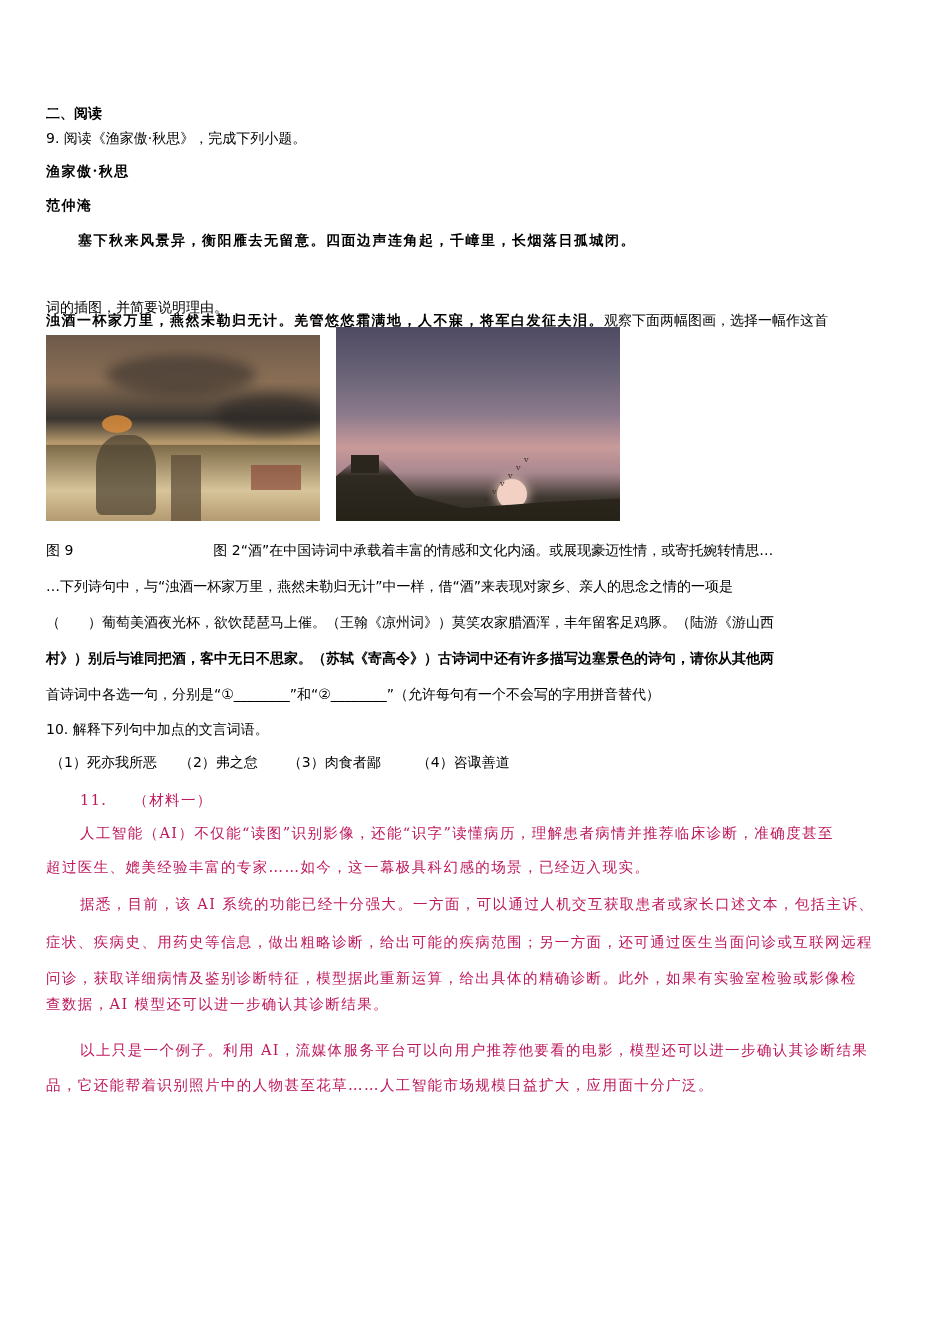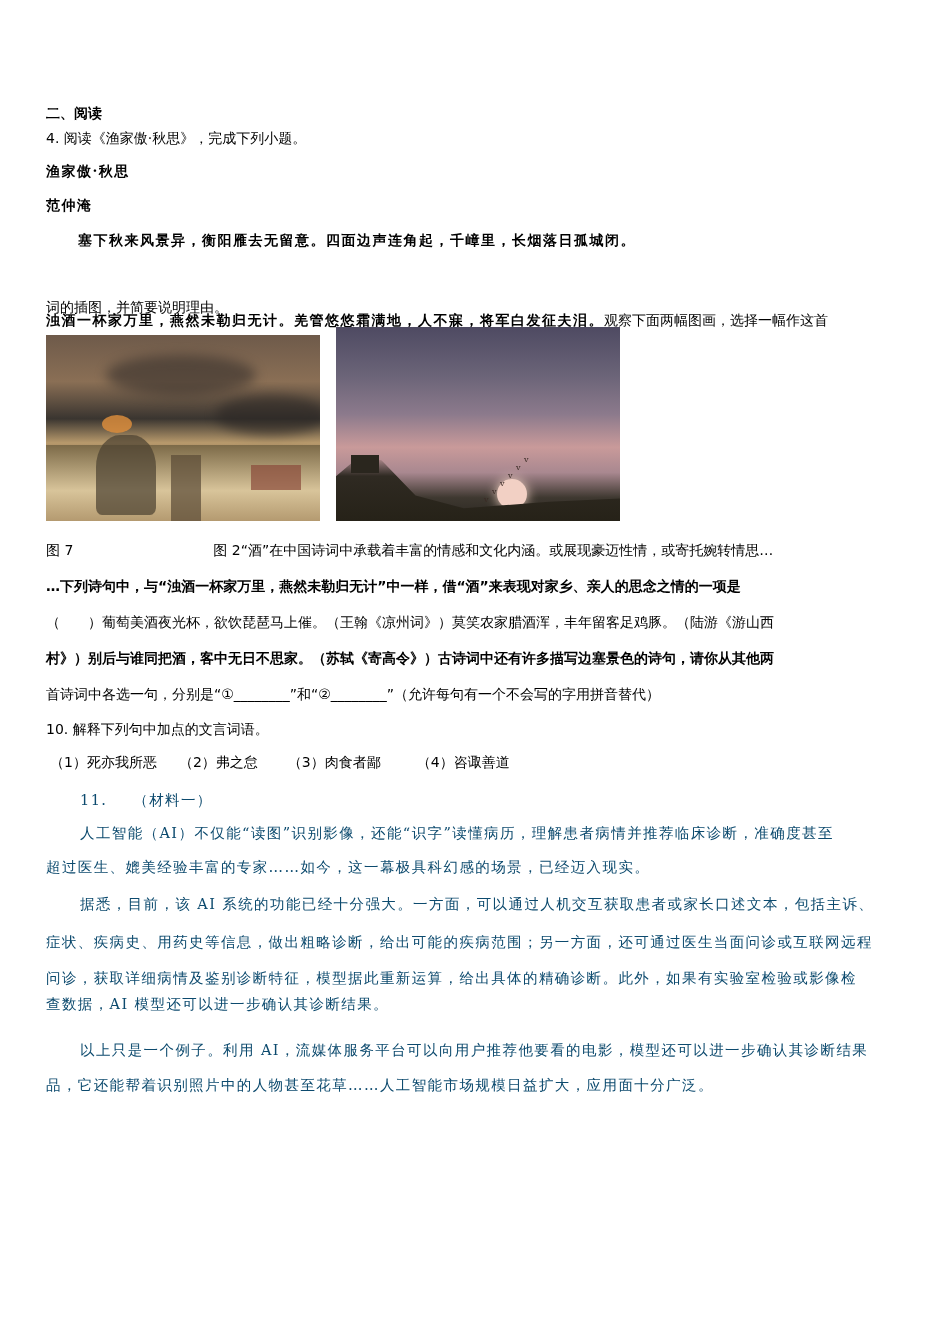--- a/index.html
+++ b/index.html
@@ -2,21 +2,21 @@
 <html><head>
 <meta charset="utf-8">
 <style>
   html, body { margin:0; padding:0; background:#ffffff; }
   body { width:950px; height:1344px; position:relative; overflow:hidden; color:#000;
          font-family: "DejaVu Serif", "Liberation Serif", serif; }
   .line { position:absolute; left:46px; white-space:nowrap; font-size:14px; line-height:20px; }
   .bold { font-weight:bold; }
   .kai { font-family: "DejaVu Serif", serif; font-weight:bold; letter-spacing:1.5px; }
   .song { font-family: "DejaVu Sans", "Liberation Sans", sans-serif; }
-  .light { font-family: "DejaVu Serif", serif; font-size:14.5px; letter-spacing:1.4px; color:#0c4a6e; }
+  .light { font-family: "DejaVu Serif", serif; font-size:14.5px; letter-spacing:1.4px; color:#be185d; }
   .pic { position:absolute; overflow:hidden; }
   .pic1 { left:46px; top:335px; width:274px; height:186px;
           background: linear-gradient(180deg, #6e5a4a 0%, #8a6f55 25%, #3a3530 45%, #b89a6c 58%, #6a5440 72%, #c8b08a 86%, #a58a62 100%); }
   .pic2 { left:336px; top:327px; width:284px; height:194px;
           background: linear-gradient(180deg, #4e4a62 0%, #6b6478 25%, #8c7a8c 45%, #c99a9a 62%, #a98890 75%, #3e3830 88%, #2a2620 100%); }
   .sun1 { position:absolute; left:56px; top:80px; width:30px; height:18px; border-radius:50%; background:#d98c3c; opacity:.85; }
   .cloud1 { position:absolute; left:60px; top:20px; width:150px; height:40px; border-radius:50%; background:#2f2a28; opacity:.55; filter:blur(6px); }
   .cloud1b { position:absolute; left:170px; top:60px; width:110px; height:40px; border-radius:50%; background:#2a2624; opacity:.6; filter:blur(6px); }
   .ground1 { position:absolute; left:0; top:110px; width:274px; height:76px; background:linear-gradient(180deg,#7c6a48,#d8c49a 60%,#b49a70); }
   .tree1 { position:absolute; left:50px; top:100px; width:60px; height:80px; border-radius:40% 40% 10% 10%; background:#4a4030; opacity:.7; }
@@ -26,21 +26,21 @@
   .hill2 { position:absolute; left:0; top:130px; width:284px; height:64px;
            background:linear-gradient(180deg, transparent 0%, #2f2a22 30%, #262218 100%);
            clip-path: polygon(0 30%, 8% 0, 16% 5%, 28% 60%, 45% 80%, 60% 75%, 75% 70%, 100% 65%, 100% 100%, 0 100%); }
   .tower2 { position:absolute; left:15px; top:128px; width:28px; height:18px; background:#2a261e; }
   .bird { position:absolute; font-size:8px; color:#3a2a24; }
 </style>
 </head>
 <body>
 
 <div class="line bold song" style="top:103px;">二、阅读</div>
-<div class="line song" style="top:128px;">4. 阅读《渔家傲·秋思》，完成下列小题。</div>
+<div class="line song" style="top:128px;">9. 阅读《渔家傲·秋思》，完成下列小题。</div>
 <div class="line kai" style="top:161px;">渔家傲·秋思</div>
 <div class="line kai" style="top:195px;">范仲淹</div>
 <div class="line kai" style="top:230px; left:78px;">塞下秋来风景异，衡阳雁去无留意。四面边声连角起，千嶂里，长烟落日孤城闭。</div>
 <div class="line" style="top:263px;margin-top:47px;">
   <span class="kai">浊酒一杯家万里，燕然未勒归无计。羌管悠悠霜满地，人不寐，将军白发征夫泪。</span><span class="song">观察下面两幅图画，选择一幅作这首</span>
 </div>
 <div class="line song" style="top:297px;">词的插图，并简要说明理由。</div>
 
 <div class="pic pic1">
   <div class="cloud1"></div>
@@ -57,23 +57,23 @@
     <div class="tower2"></div>
   <span class="bird" style="left:188px;top:128px;">v</span>
   <span class="bird" style="left:180px;top:136px;">v</span>
   <span class="bird" style="left:172px;top:144px;">v</span>
   <span class="bird" style="left:164px;top:152px;">v</span>
   <span class="bird" style="left:156px;top:160px;">v</span>
   <span class="bird" style="left:148px;top:168px;">v</span>
 </div>
 
 <div class="line song" style="top:540px;">
-  <span>图 7</span><span style="display:inline-block;width:140px;"></span><span>图 2</span><span>“酒”在中国诗词中承载着丰富的情感和文化内涵。或展现豪迈性情，或寄托婉转情思…</span>
+  <span>图 9</span><span style="display:inline-block;width:140px;"></span><span>图 2</span><span>“酒”在中国诗词中承载着丰富的情感和文化内涵。或展现豪迈性情，或寄托婉转情思…</span>
 </div>
-<div class="line song" style="top:576px;font-weight:bold;">…下列诗句中，与“浊酒一杯家万里，燕然未勒归无计”中一样，借“酒”来表现对家乡、亲人的思念之情的一项是</div>
+<div class="line song" style="top:576px;">…下列诗句中，与“浊酒一杯家万里，燕然未勒归无计”中一样，借“酒”来表现对家乡、亲人的思念之情的一项是</div>
 <div class="line song" style="top:612px;">（　　）葡萄美酒夜光杯，欲饮琵琶马上催。（王翰《凉州词》）莫笑农家腊酒浑，丰年留客足鸡豚。（陆游《游山西</div>
 <div class="line song" style="top:648px;font-weight:bold;">村》）别后与谁同把酒，客中无日不思家。（苏轼《寄高令》）古诗词中还有许多描写边塞景色的诗句，请你从其他两</div>
 <div class="line song" style="top:684px;">首诗词中各选一句，分别是“①________”和“②________”（允许每句有一个不会写的字用拼音替代）</div>
 
 <div class="line song" style="top:719px;">10. 解释下列句中加点的文言词语。</div>
 <div class="line song" style="top:752px; left:50px;">
   <span>（1）死亦我所恶</span><span style="display:inline-block;width:22px;"></span><span>（2）弗之怠</span><span style="display:inline-block;width:30px;"></span><span>（3）肉食者鄙</span><span style="display:inline-block;width:36px;"></span><span>（4）咨诹善道</span>
 </div>
 
 <div class="line light" style="top:790px; left:80px;">

